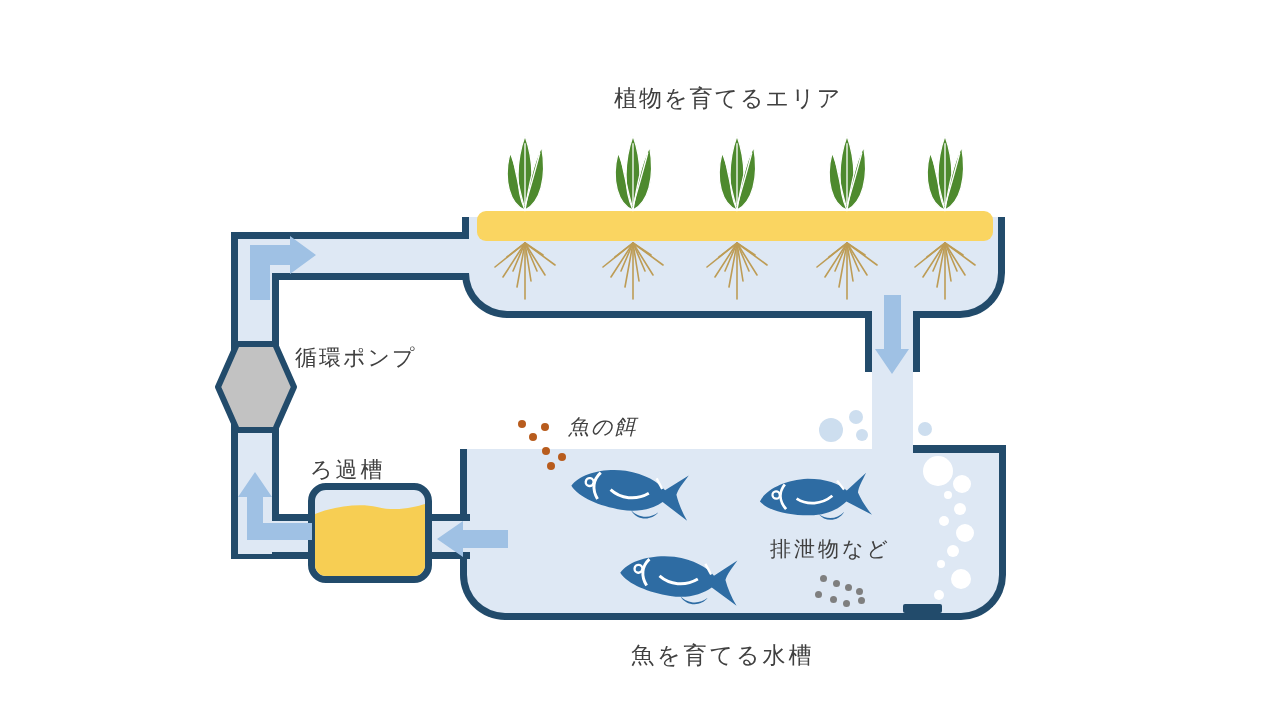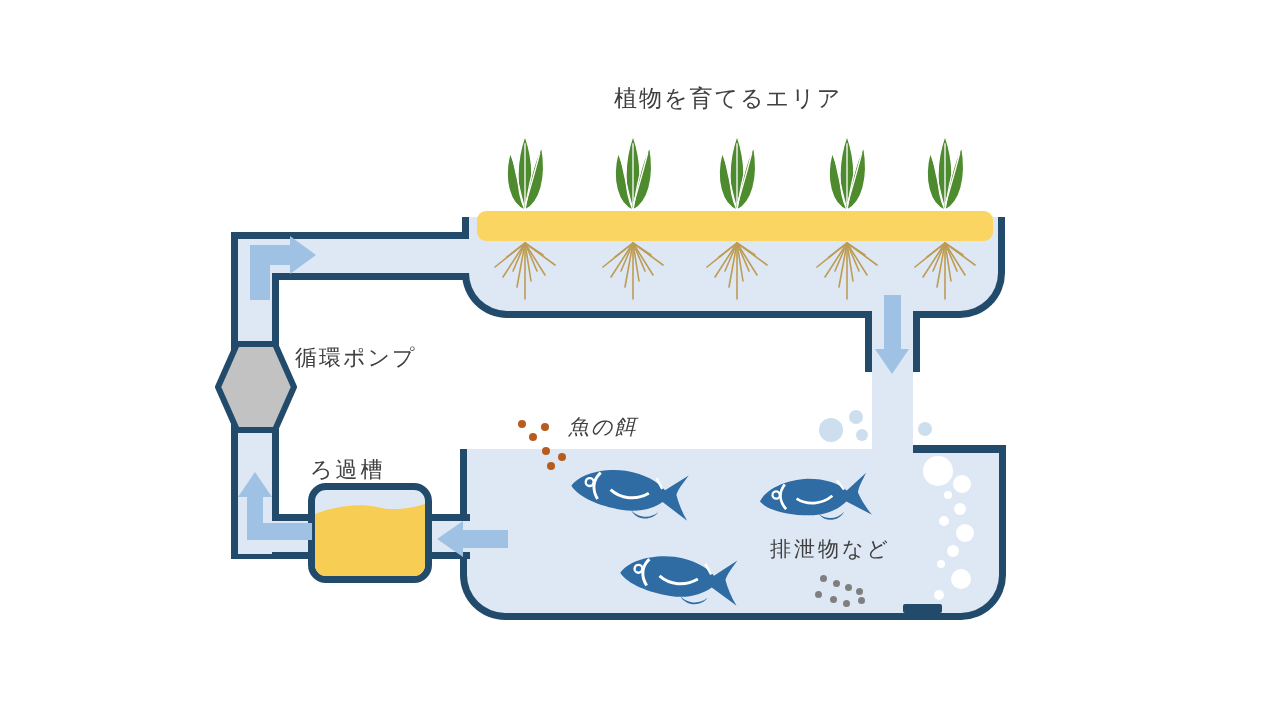--- a/index.html
+++ b/index.html
@@ -264,14 +264,15 @@
   <div class="bubble" style="left:951px;top:569px;width:20px;height:20px;background:#ffffff;"></div>
   <div class="bubble" style="left:934px;top:590px;width:10px;height:10px;background:#ffffff;"></div>
 
   <div class="abs" style="left:903px;top:604px;width:39px;height:9px;background:#224B6B;border-radius:2px;"></div>
 
   <div class="label" style="left:614px;top:83px;font-size:23px;letter-spacing:2px;">植物を育てるエリア</div>
   <div class="label" style="left:295px;top:343px;font-size:22px;letter-spacing:2px;">循環ポンプ</div>
   <div class="label" style="left:310px;top:455px;font-size:22px;letter-spacing:3px;">ろ過槽</div>
   <div class="label" style="left:568px;top:413px;font-size:21px;letter-spacing:2px;font-style:italic;">魚の餌</div>
   <div class="label" style="left:770px;top:535px;font-size:21px;letter-spacing:3px;">排泄物など</div>
+  <div class="label" style="left:631px;top:640px;font-size:23px;letter-spacing:3px;">魚を育てる水槽</div>
 
 </div>
 
 </body></html>

